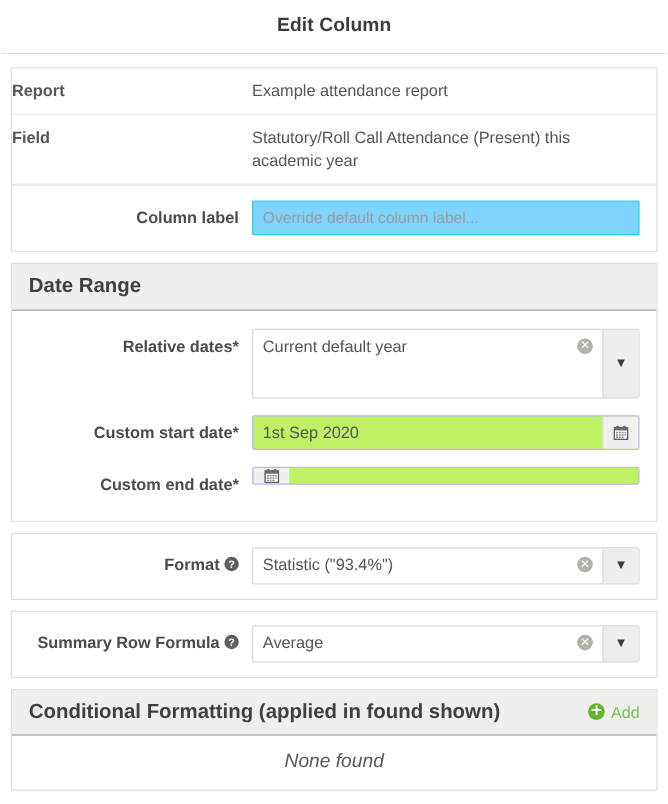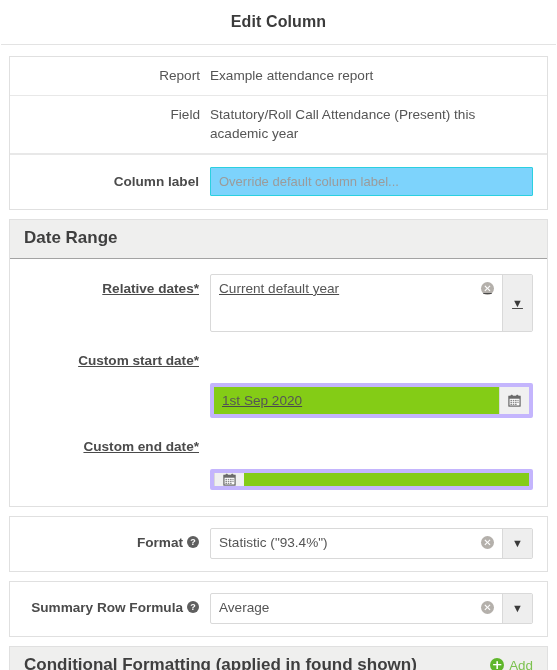--- a/index.html
+++ b/index.html
@@ -57,23 +57,22 @@
   .static-row {
     display: flex;
     border-bottom: 1px solid #e8e8e8;
     padding: 9px 8px 9px 0;
     font-size: 13.6px;
   }
   .static-row:last-child { border-bottom: none; }
   .static-label {
     width: 200px;
     min-width: 200px;
-    text-align: right;
     padding-right: 10px;
-    font-weight: normal;
+    font-weight: bold;
     color: #555;
     box-sizing: border-box;
     line-height: 1.45;
   }
   .static-value {
     color: #555;
     line-height: 1.45;
     padding-right: 24px;
   }
 
@@ -160,26 +159,25 @@
     text-align: center;
     flex: 0 0 auto;
     margin-top: 1px;
     font-family: "DejaVu Sans", sans-serif;
     user-select: none;
   }
 
   
   .date-box {
     display: flex;
-    border: 4px solid #c4b5fd;
+    border: 1px solid #c4b5fd;
     border-radius: 2px;
-    background: #84cc16;
+    background: #bef264;
     box-sizing: border-box;
     overflow: hidden;
-    margin-top: 37px;
   }
   .date-value {
     flex: 1;
     padding: 6px 8px;
     font-size: 13.6px;
     color: #555;
   }
   .date-btn {
     width: 29px;
     min-width: 29px;
@@ -273,21 +271,21 @@
   </div>
 
 </div>
 
 <div class="panel">
 
   <div class="panel-heading">
     <span class="panel-heading-title">Date Range</span>
   </div>
 
-  <div style="padding:8px 0 9px 0;text-decoration:underline;">
+  <div style="padding:8px 0 9px 0;">
 
     <div class="form-row">
       <div class="form-label">Relative dates*</div>
       <div class="form-control">
         <div class="select-box tall">
           <div class="select-value">
             <span>Current default year</span>
             <span class="clear-icon">✕</span>
           </div>
           <div class="select-caret">▼</div>

